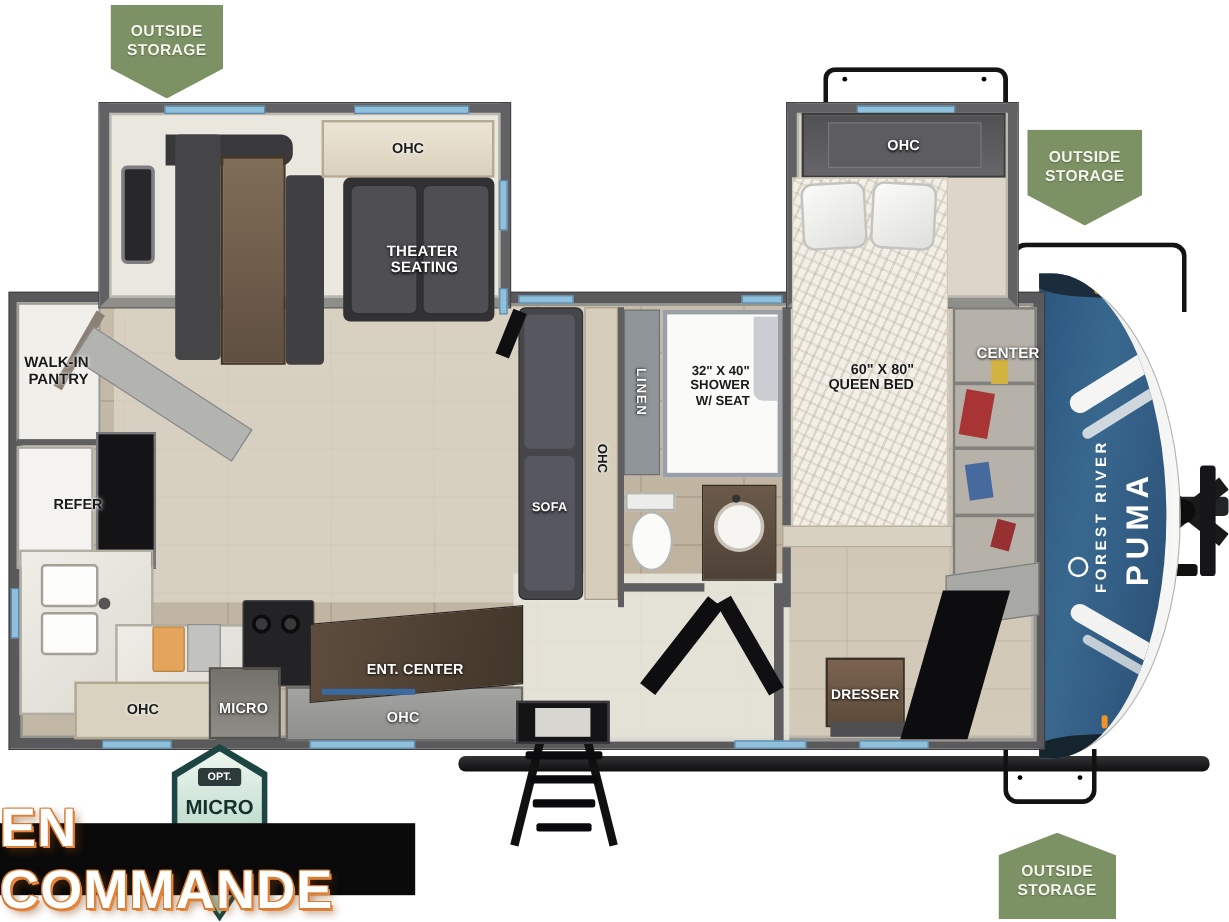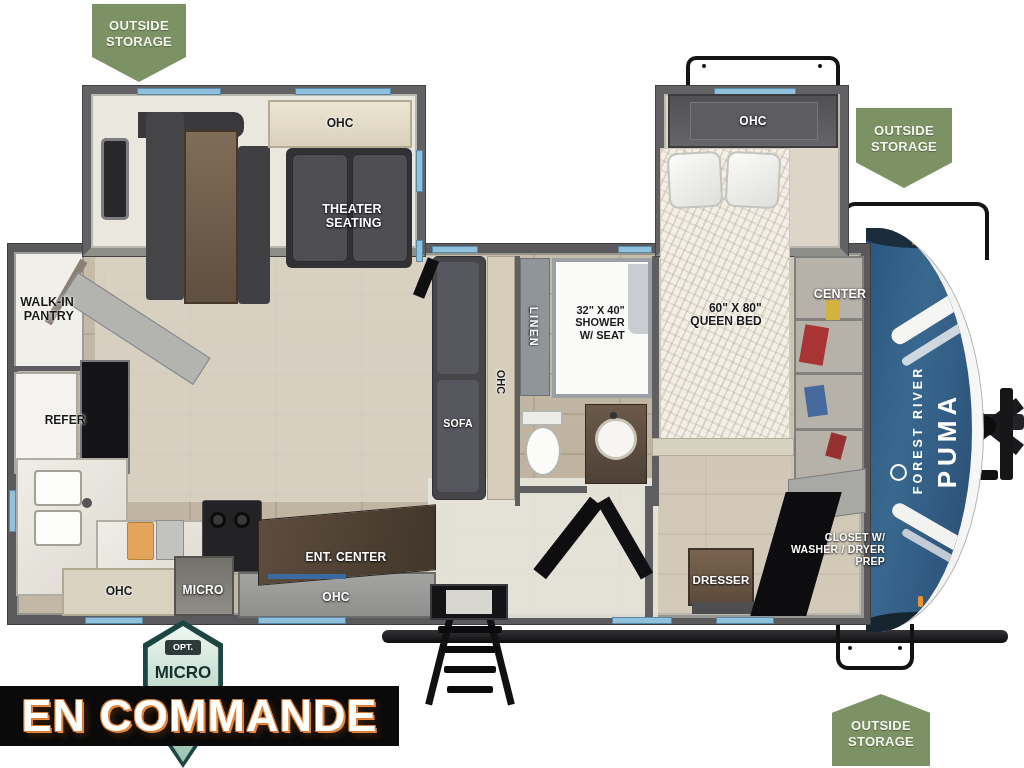--- a/index.html
+++ b/index.html
@@ -25,21 +25,21 @@
        text-shadow:0 1px 2px rgba(0,0,0,.78),0 0 3px rgba(0,0,0,.45);}
   .dlbl{color:#1a1a1a;font-size:12px;
        text-shadow:0 0 2px rgba(255,255,255,.9),0 0 4px rgba(255,255,255,.65);}
   .vlab{writing-mode:vertical-rl;text-orientation:sideways;}
   .vlab-up{writing-mode:vertical-rl;text-orientation:sideways;
            transform:translate(-50%,-50%) rotate(180deg);}
   
   .badge{z-index:8;background:#7d9264;display:flex;justify-content:center;box-sizing:border-box;}
   .badge .btxt{color:#f3f5ee;font-weight:700;font-size:13px;line-height:1.2;letter-spacing:.3px;
        text-align:center;white-space:pre-line;text-shadow:0 1px 1px rgba(40,60,30,.5);}
-  .banner{left:0;top:686px;width:399px;height:60px;background:#0a0a0a;z-index:9;
+  .banner{left:0;top:686px;width:346px;height:60px;background:#0a0a0a;z-index:9;
        display:flex;align-items:center;justify-content:center;}
   .banner span{color:#ffffff;font-size:45px;font-weight:800;letter-spacing:1px;
        text-shadow:-1px -1px 0 #d97c33,1px -1px 0 #d97c33,-1px 1px 0 #d97c33,
                    2px 2px 0 #e7873b,4px 4px 7px rgba(120,60,10,.55);}
   .mattress{background:
       repeating-linear-gradient(115deg, rgba(160,150,130,.28) 0 2px, transparent 2px 7px),
       repeating-linear-gradient(25deg, rgba(160,150,130,.2) 0 2px, transparent 2px 9px),
       #f3efe6;border:1px solid #cfc8b8;}
   .pillow{background:linear-gradient(145deg,#fbfbf9,#dededa);border:2px solid #c3c3bf;
       border-radius:10px;box-sizing:border-box;}
@@ -210,23 +210,20 @@
   <div class="ctr dlbl vlab" style="left:501px;top:382px;font-size:11px;z-index:8;">OHC</div>
   <div class="ctr lbl vlab" style="left:534px;top:327px;font-size:11px;letter-spacing:1.5px;z-index:8;">LINEN</div>
   <div class="ctr dlbl" style="left:600px;top:322px;font-size:11px;z-index:8;">32" X 40"
 SHOWER
 W/ SEAT</div>
   <div class="ctr dlbl" style="left:726px;top:315px;z-index:9;">60" X 80"
 QUEEN BED</div>
   <div class="ctr lbl" style="left:753px;top:122px;z-index:8;">OHC</div>
   <div class="ctr lbl" style="left:840px;top:294px;font-size:12.5px;z-index:9;">CENTER</div>
   <div class="ctr lbl" style="left:721px;top:580px;font-size:11.5px;z-index:8;">DRESSER</div>
-  <div class="ctr lbl" style="left:838px;top:550px;font-size:10.5px;z-index:9;">CLOSET W/
-WASHER / DRYER
-PREP</div>
 
   <div class="abs badge" style="left:92px;top:4px;width:94px;height:78px;padding-top:14px;
               clip-path:polygon(0 0,100% 0,100% 68%,50% 100%,0 68%);">
     <div class="btxt">OUTSIDE
 STORAGE</div>
   </div>
   <div class="abs badge" style="left:856px;top:108px;width:96px;height:80px;padding-top:15px;
               clip-path:polygon(0 0,100% 0,100% 68%,50% 100%,0 68%);">
     <div class="btxt">OUTSIDE
 STORAGE</div>

